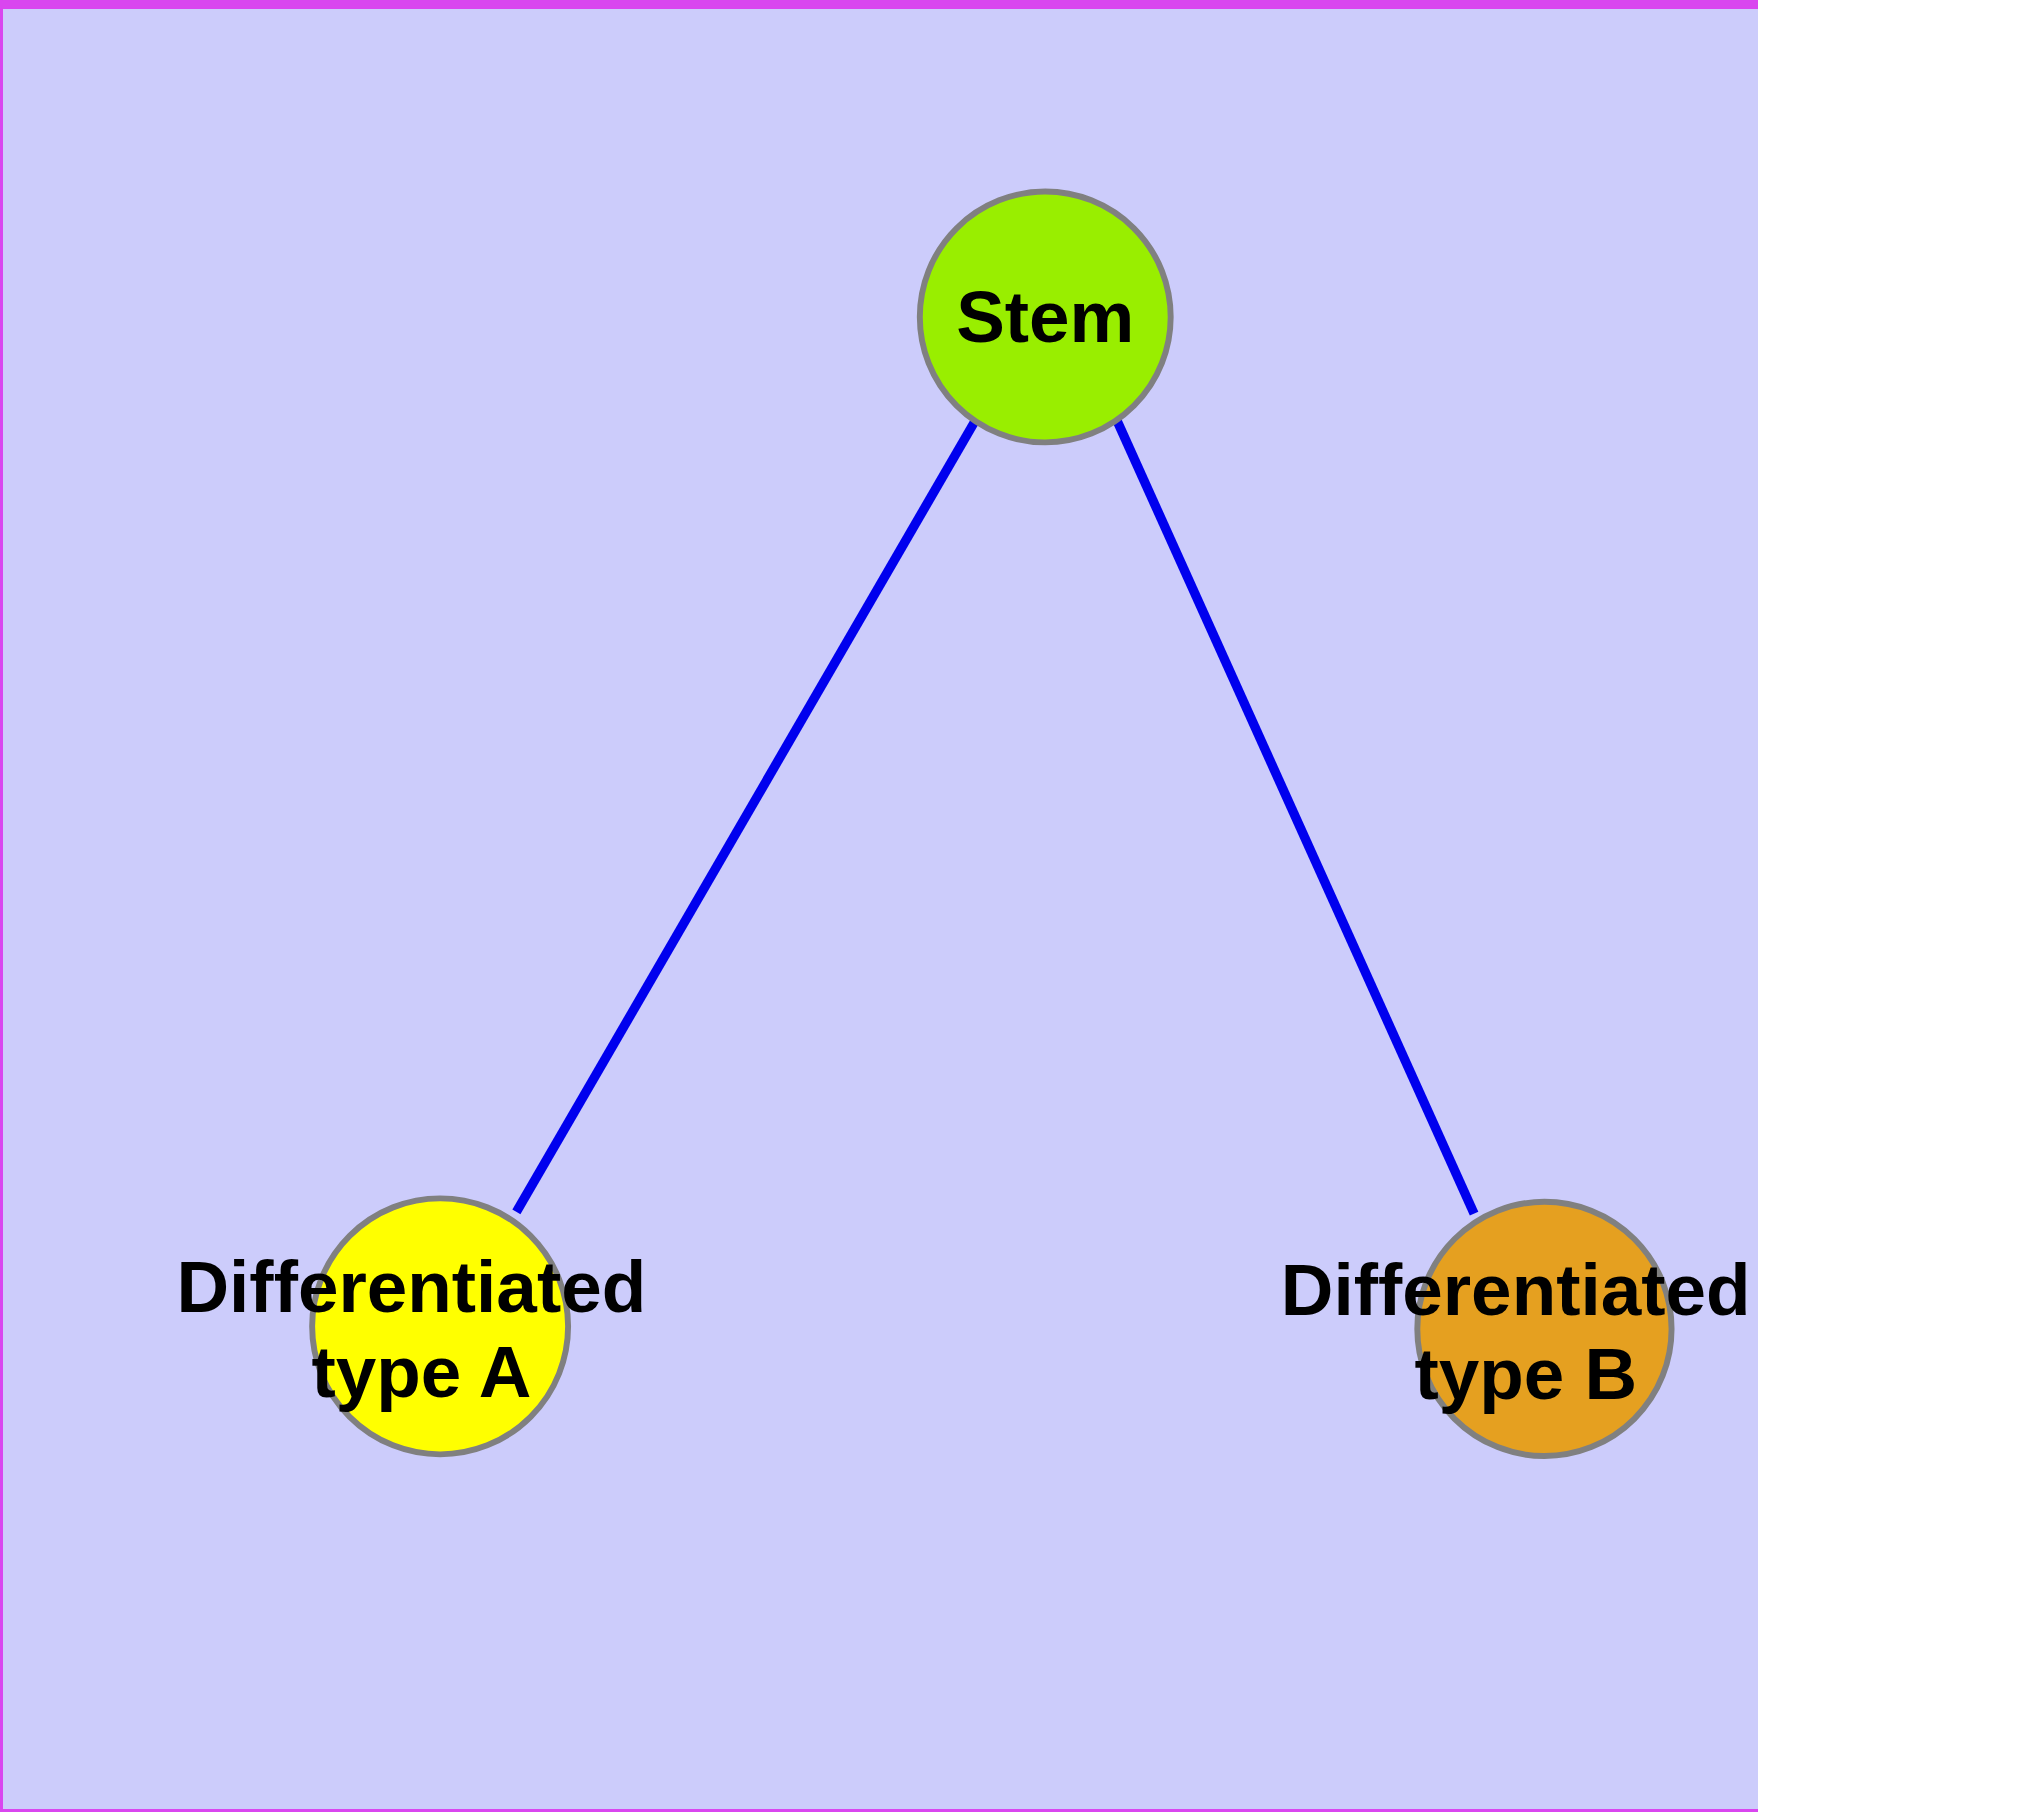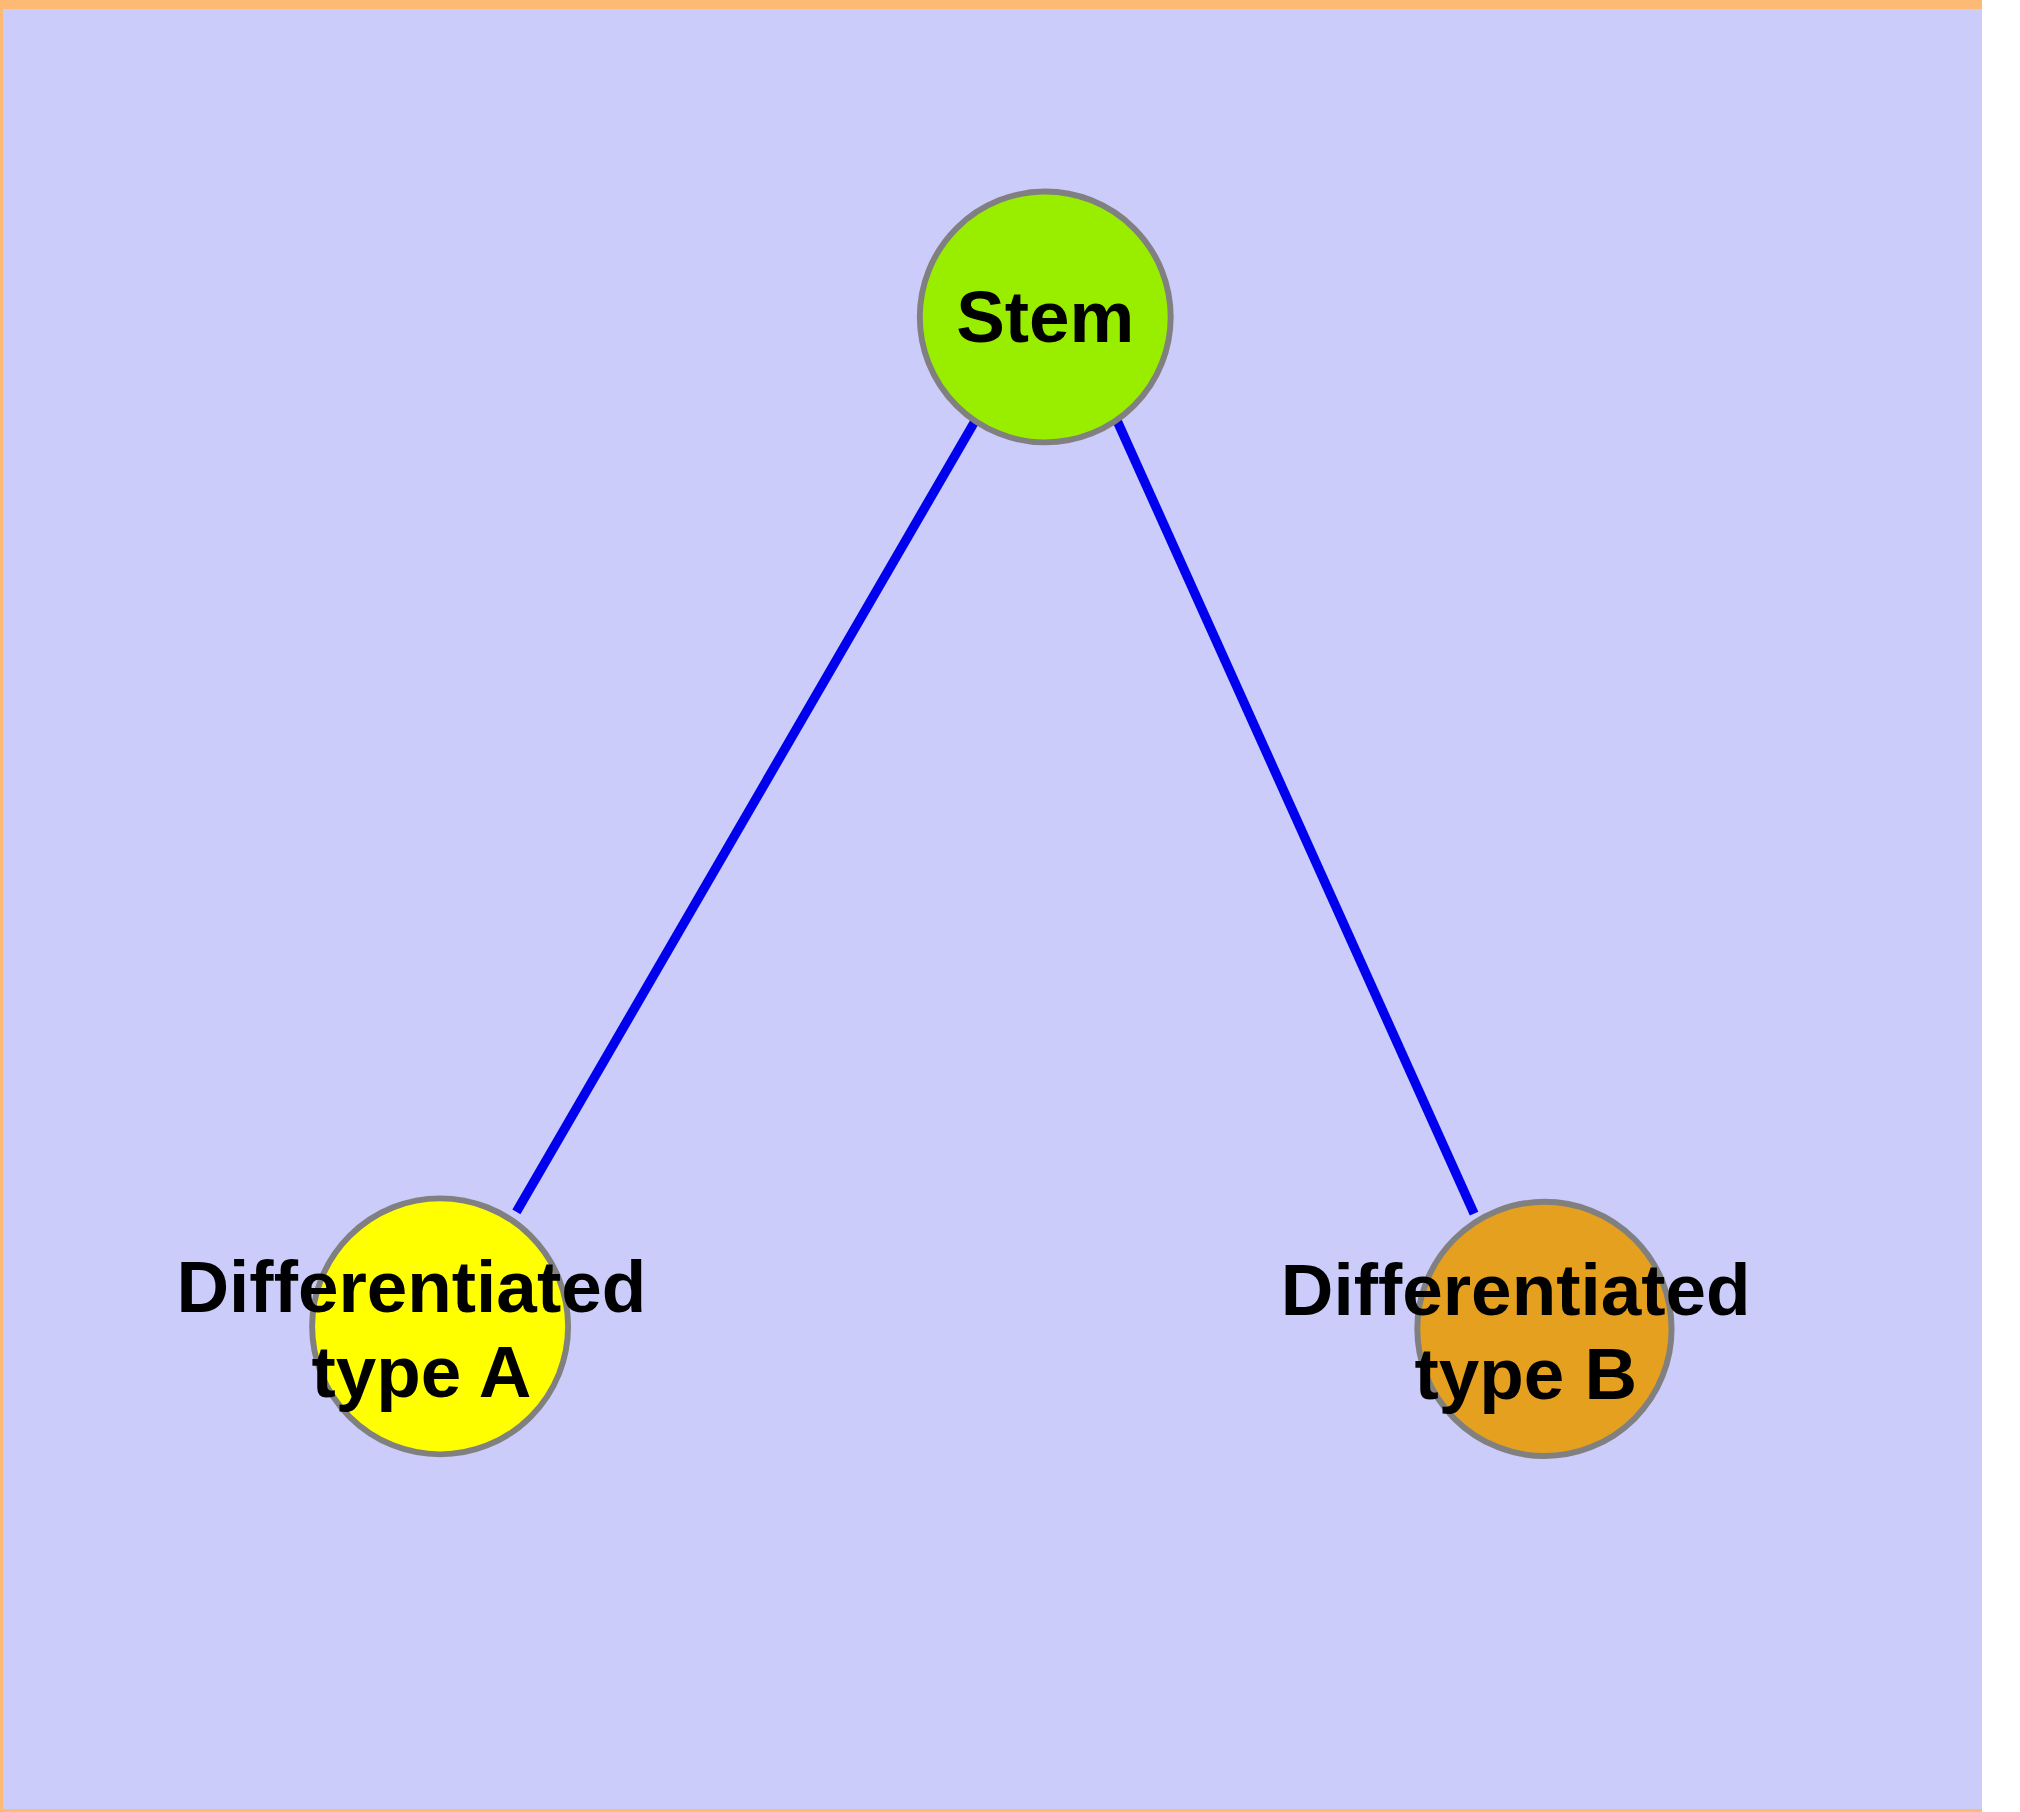--- a/index.html
+++ b/index.html
@@ -3,23 +3,23 @@
 <meta charset="utf-8">
 <title>Cell Differentiation Graph</title>
 <style>
   html, body {
     margin: 0;
     padding: 0;
     background: #ffffff;
   }
   #stage {
     position: relative;
-    width: 1982px;
+    width: 1758px;
     height: 1812px;
-    background: #fdba74;
+    background: #d946ef;
     overflow: hidden;
     font-family: "Liberation Sans", "DejaVu Sans", sans-serif;
   }
   #canvas-bg {
     position: absolute;
     left: 3.4px;
     top: 8.5px;
     width: 2012px;
     height: 1800px;
     background: #ccccfb;

